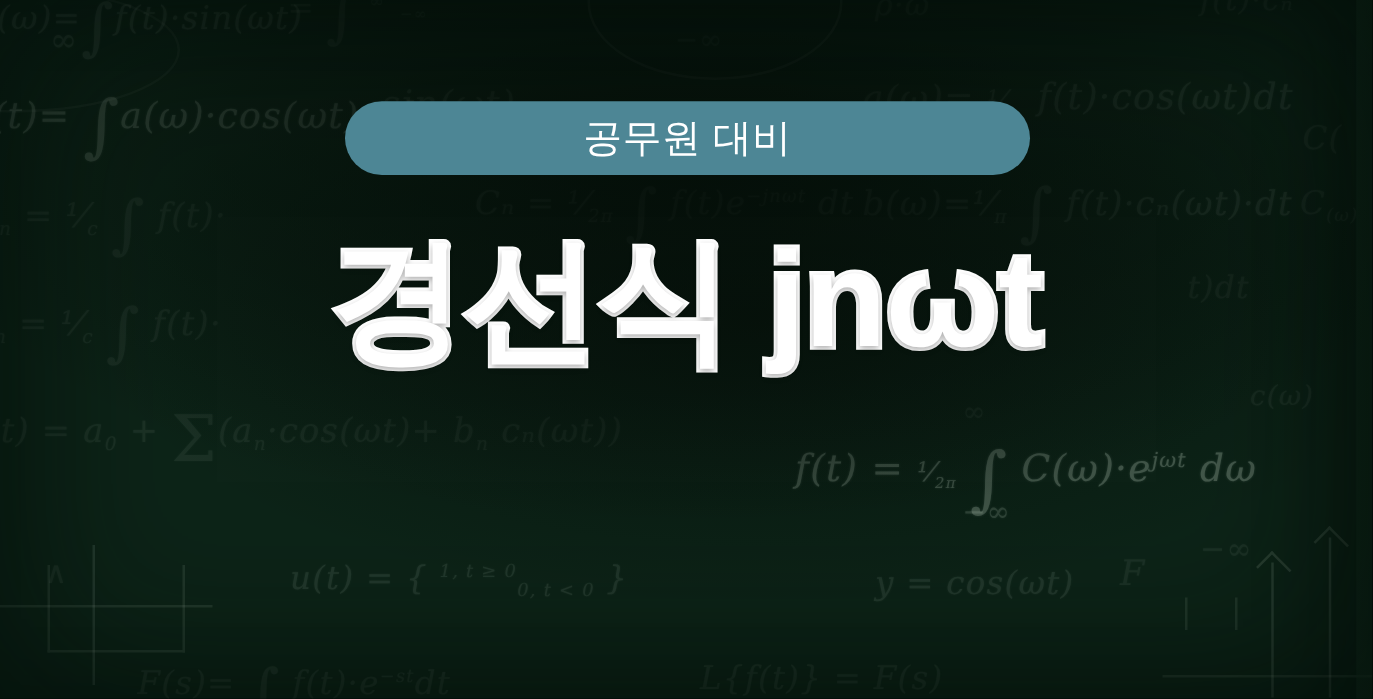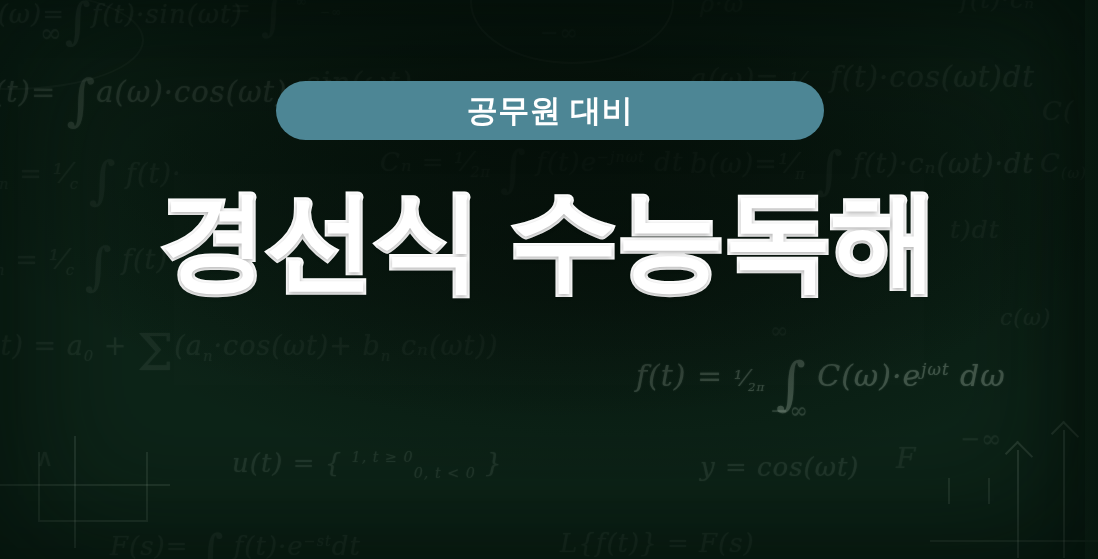--- a/index.html
+++ b/index.html
@@ -85,21 +85,21 @@
     height: 59px;
     border-radius: 30px;
     background: #4d8695;
     display: flex;
     align-items: center;
     justify-content: center;
   }
   #badge-label {
     color: #ffffff;
     font-size: 31px;
-    font-weight: bold;
+    font-weight: normal;
     letter-spacing: 0.5px;
     line-height: 1;
   }
 
   
   #headline {
     position: absolute;
     left: 0;
     top: 182px;
     width: 1098px;
@@ -194,16 +194,16 @@
   </div>
 
   <div class="bg-vignette"></div>
   <div class="bg-edge"></div>
   <div class="bg-seam"></div>
 
   <div id="badge">
     <span id="badge-label">공무원 대비</span>
   </div>
 
-  <div id="headline">경선식 수능독해</div>
+  <div id="headline">경선식 jnωt</div>
 
 
 </div>
 
 </body></html>

